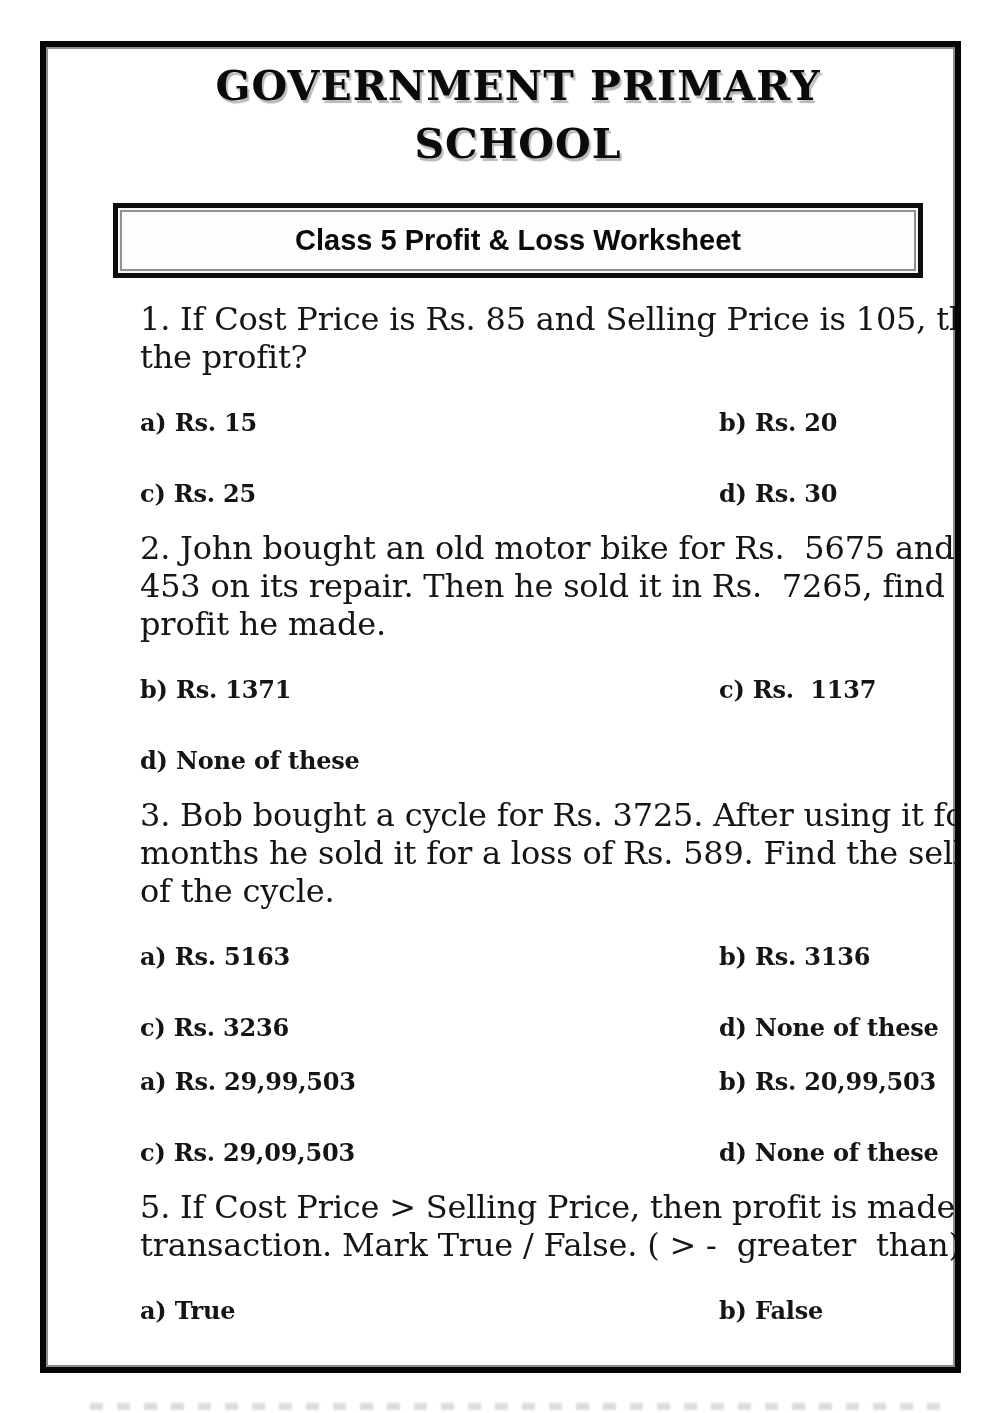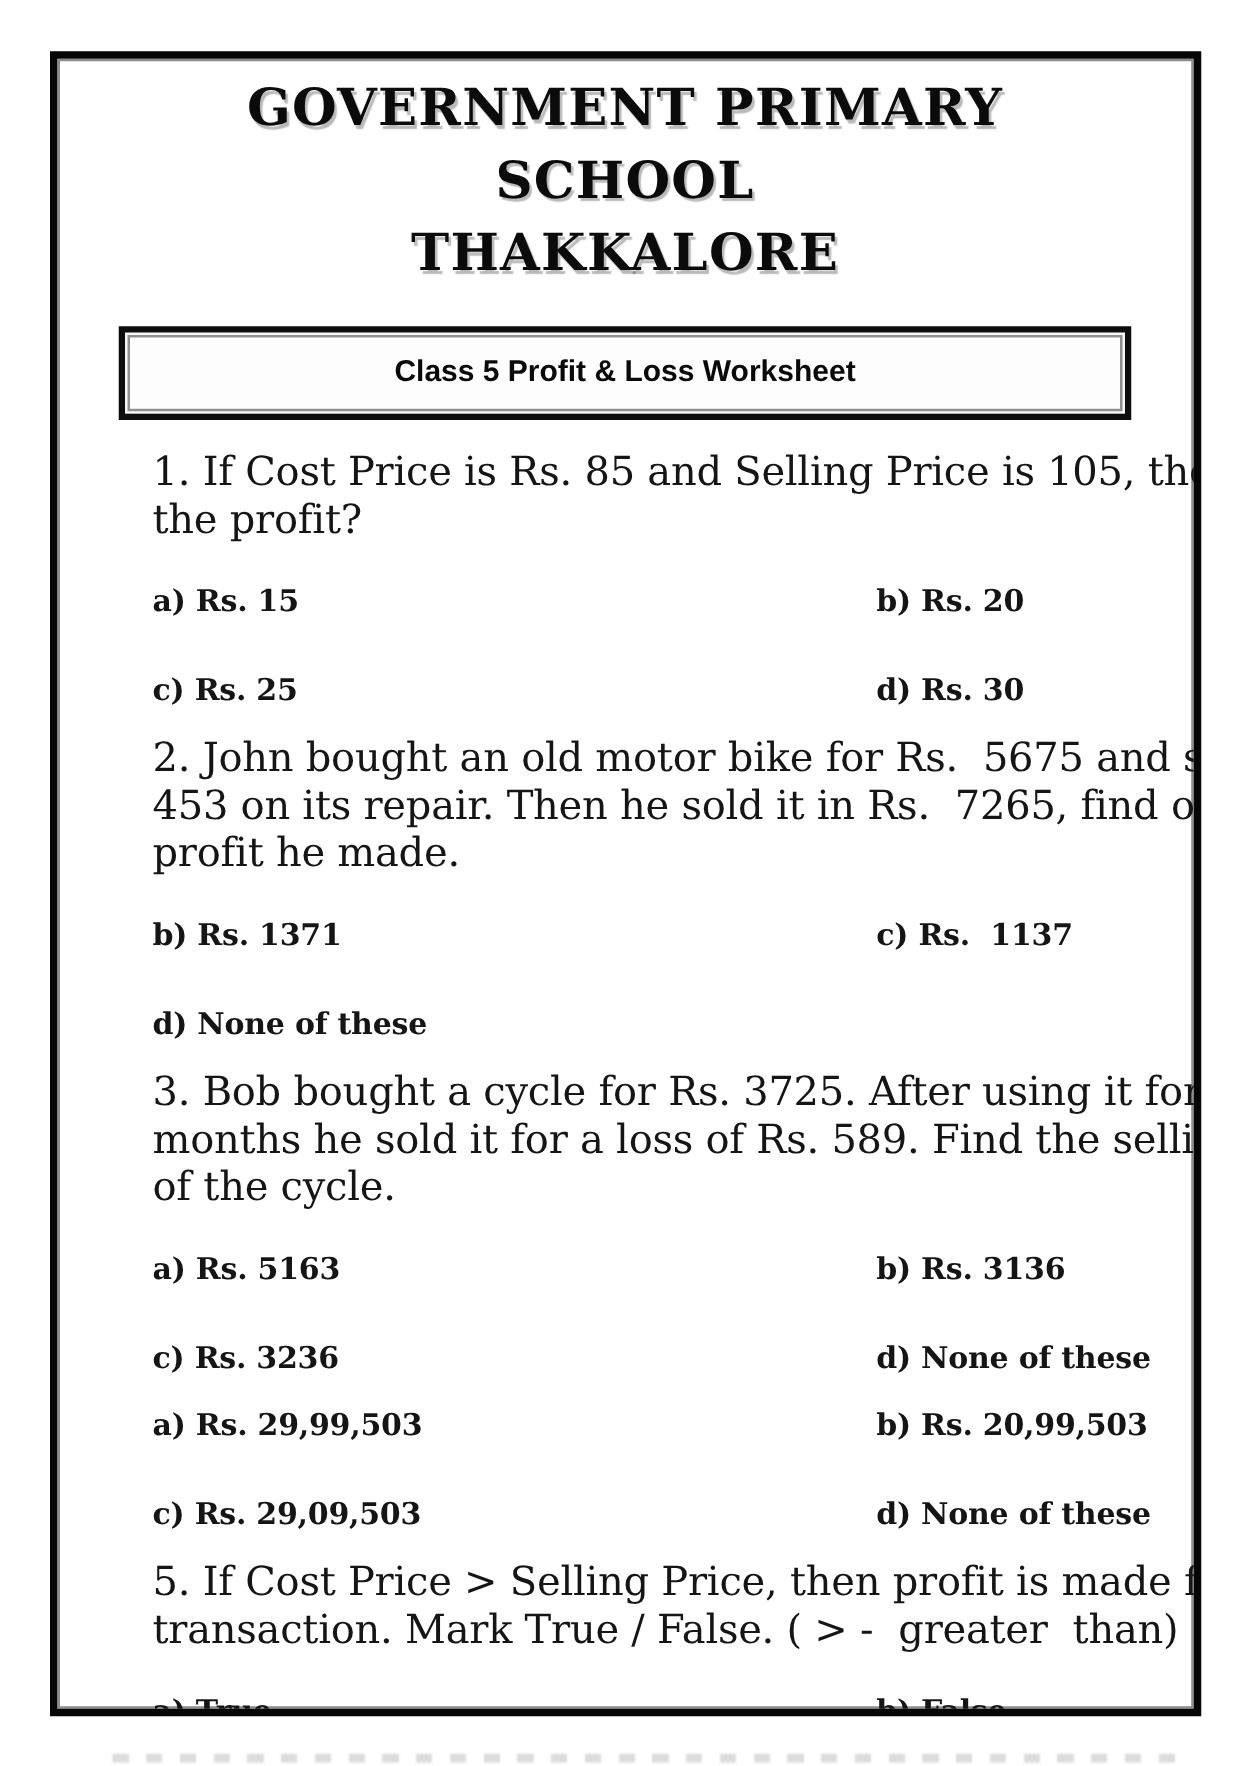--- a/index.html
+++ b/index.html
@@ -13,20 +13,21 @@
   }
   .page-border{
     position:absolute;
     left:40px;top:41px;
     width:921px;height:1332px;
     box-sizing:border-box;
     border:6px solid #060606;
     box-shadow:inset 0 0 0 2px #8c8c8c;
     background:#ffffff;
     overflow:hidden;
+    padding-left:18px;
   }
   .content{
     box-sizing:border-box;
     padding:6px 30px 0 76px;
   }
   .school-header{
     width:810px;
     margin:4px 0 0 -27px;
     text-align:center;
     font-weight:700;
@@ -42,21 +43,21 @@
     margin:30px 0 0 -27px;
     border:5px solid #0d0d0d;
     box-shadow:inset 0 0 0 2px #f7f7f7, inset 0 0 0 4px #909090;
     background:#fdfdfd;
     text-align:center;
     padding:9px 0 10px 0;
   }
   .title-box .title-text{
     font-family:"Liberation Sans", sans-serif;
     font-weight:700;
-    font-size:24px;
+    font-size:29px;
     line-height:46px;
     color:#0a0a0a;
     letter-spacing:0px;
   }
   .questions{
     margin-top:22px;
   }
   .q-text{
     margin:0 0 28px 0;
     font-weight:400;
@@ -89,21 +90,20 @@
   }
 </style>
 </head>
 <body>
 
 <div class="page-border">
   <div class="content">
 
     <div class="school-header">
       <div>GOVERNMENT PRIMARY SCHOOL</div>
-      <div>THAKKALORE</div>
     </div>
 
     <div class="title-box">
       <div class="title-text">Class 5 Profit &amp; Loss Worksheet</div>
     </div>
 
     <div class="questions">
 
       <div>
         <p class="q-text">1. If Cost Price is Rs. 85 and Selling Price is 105, then what is

